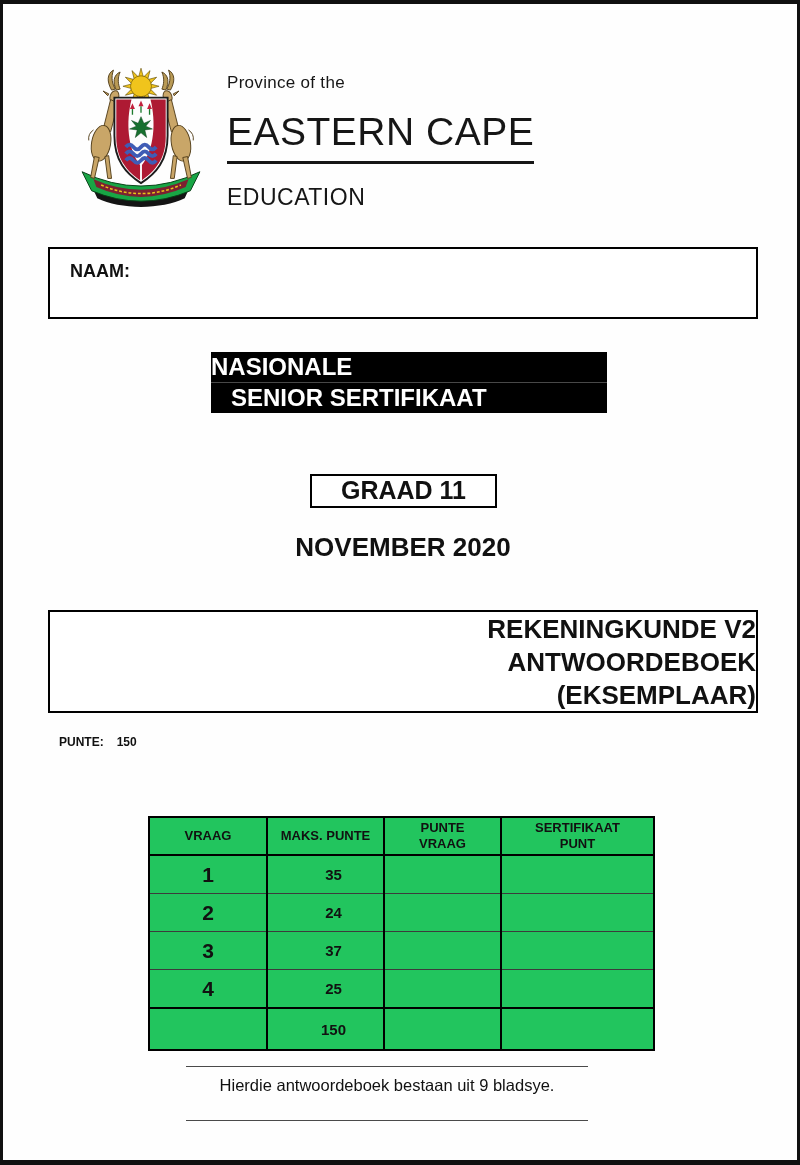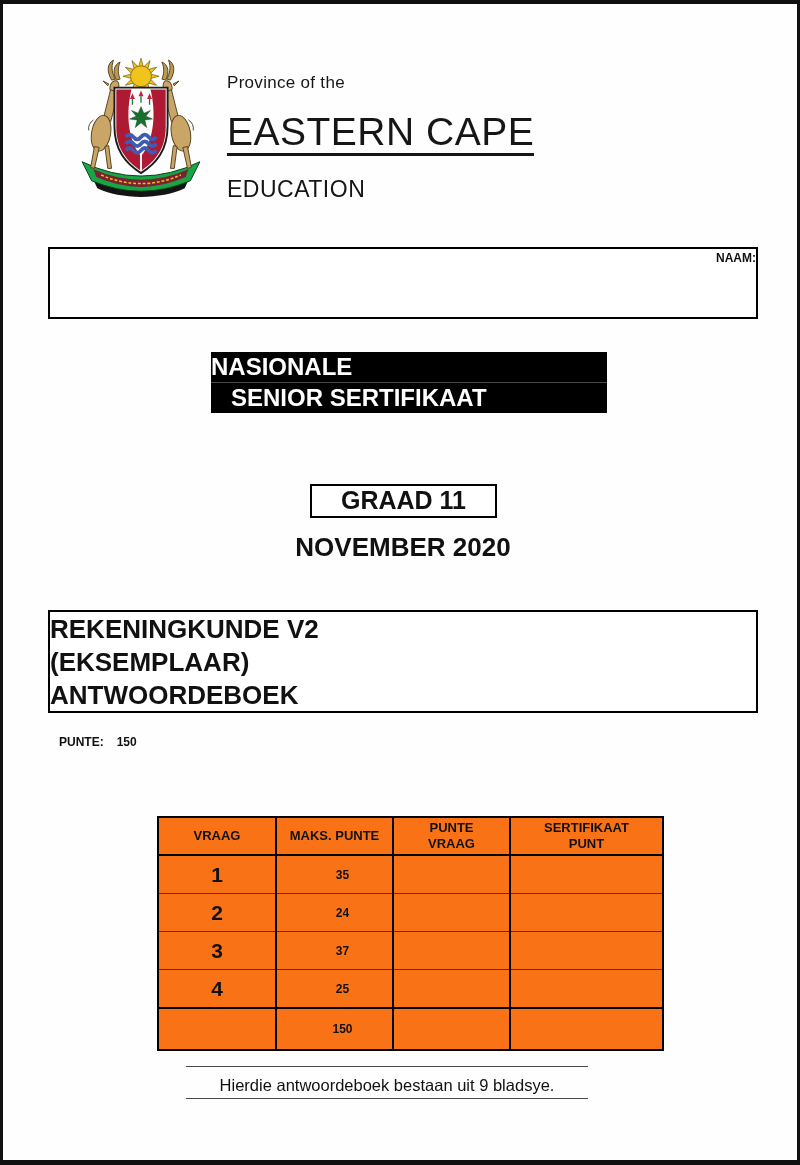--- a/index.html
+++ b/index.html
@@ -5,71 +5,71 @@
   html,body{margin:0;padding:0;background:#ffffff;}
   body{font-family:"Liberation Sans", sans-serif; color:#111;}
   .page{
     position:relative; width:800px; height:1165px; background:#fefefe;
     box-sizing:border-box;
     border:3px solid var(--border-black,#101010);
     border-top-width:4px; border-bottom-width:5px;
     overflow:hidden;
   }
   
-  .logo{position:absolute; left:62px; top:50px; display:flex; align-items:center;}
+  .logo{position:absolute; left:62px; top:50px; display:flex; align-items:flex-end;}
   .crest{width:152px; height:145px; flex:0 0 auto;}
   .logo-text{margin-left:10px; padding-top:19px; color:#161616;}
   .province{font-size:17px; letter-spacing:.3px;}
   .region{font-size:39px; line-height:1.05; letter-spacing:.5px; display:inline-block;
-          border-bottom:3px solid #161616; padding-bottom:0; margin-top:19px; white-space:nowrap;}
+          border-bottom:3px solid #161616; padding-bottom:8px; margin-top:19px; white-space:nowrap;}
   .education{font-size:23px; margin-top:20px; letter-spacing:.5px;}
   
   .f-gold{fill:var(--crest-gold,#f0c41c);} .f-red{fill:var(--crest-red,#ae1a33);}
   .f-green{fill:var(--crest-green,#18a545);} .f-tan{fill:var(--crest-tan,#c9a668);}
   .f-maroon{fill:var(--crest-maroon,#7c2130);} .s-wave{stroke:var(--wave-blue,#3f5cb5);}
   
   .naam-box{position:absolute; left:45px; top:243px; width:710px; height:72px;
             border:2px solid #000; box-sizing:border-box; background:#fff;}
-  .naam-label{margin:2px 0 0 20px; font-weight:bold; font-size:12px;text-align:right;}
+  .naam-label{margin:12px 0 0 20px; font-weight:bold; font-size:18px;}
   
   .banner{position:absolute; left:208px; top:348px; width:396px;
           background:var(--banner-bg,#000); color:var(--banner-text,#fff);
           font-weight:bold; font-size:24px;}
   .banner .line{line-height:30px;}
   .banner .line2{border-top:1px solid #484848;padding-left:20px;}
   
-  .graad-box{position:absolute; left:307px; top:480px; width:187px; height:34px;
+  .graad-box{position:absolute; left:307px; top:470px; width:187px; height:34px;
              border:2px solid #000; box-sizing:border-box; background:#fff;
              text-align:center; font-weight:bold; font-size:25px; line-height:29px;}
   .session{position:absolute; left:0; top:528px; width:800px; text-align:center;
            font-weight:bold; font-size:26px;}
   
   .subject-box{position:absolute; left:45px; top:606px; width:710px; height:103px;
                border:2px solid #000; box-sizing:border-box; background:#fff;
-               text-align:left; font-weight:bold; font-size:26px; line-height:33px; padding-top:1px;}
+               text-align:right; font-weight:bold; font-size:26px; line-height:33px; padding-top:1px;}
   
   .punte{position:absolute; left:56px; top:731px; font-weight:bold; font-size:12px;}
   .punte .val{margin-left:13px;}
   
   .marks-table{position:absolute; left:145px; top:812px; border-collapse:collapse;
-               table-layout:fixed; border:2px solid #000; background:#f97316;margin-left:9px;}
+               table-layout:fixed; border:2px solid #000; background:#22c55e;}
   .marks-table col.c1{width:118px}.marks-table col.c2{width:117px}
   .marks-table col.c3{width:117px}.marks-table col.c4{width:153px}
   .marks-table th, .marks-table td{border-left:2px solid #000; border-right:2px solid #000;
                text-align:center; vertical-align:middle; padding:0 4px;}
   .marks-table th{border-bottom:2px solid #000; height:36px; font-weight:bold;
                font-size:13px; line-height:1.2;}
   .marks-table th .hl{display:block;}
   .marks-table td{border-top:1px solid #3c3c3c; height:37px;}
   .marks-table tr.total td{border-top:2px solid #000; height:40px;}
   .marks-table td.q{font-size:21px; font-weight:bold;}
-  .marks-table td.m{font-size:12px; font-weight:bold;padding-left:20px;}
+  .marks-table td.m{font-size:15px; font-weight:bold;padding-left:20px;}
   
   .footer{position:absolute; left:183px; top:1062px; width:402px; text-align:center;
-          font-size:16.5px; padding:9px 0 3px;
+          font-size:16.5px; padding:9px 0 25px;
           border-top:1px solid #4a4a4a; border-bottom:1px solid #4a4a4a;}
 </style>
 </head>
 <body>
 
 <div class="page">
 
   <div class="logo">
     <svg class="crest" viewBox="0 0 160 150" aria-hidden="true">
 
@@ -148,22 +148,22 @@
   </div>
 
   <div class="graad-box">
     <span>GRAAD 11</span>
   </div>
 
   <div class="session">NOVEMBER 2020</div>
 
   <div class="subject-box">
     <div>REKENINGKUNDE V2</div>
+    <div>ANTWOORDEBOEK</div>
     <div>(EKSEMPLAAR)</div>
-    <div>ANTWOORDEBOEK</div>
   </div>
 
   <div class="punte">
     <span>PUNTE:</span><span class="val">150</span>
   </div>
 
   <table class="marks-table">
     <colgroup>
         <col class="c1">
         <col class="c2">

